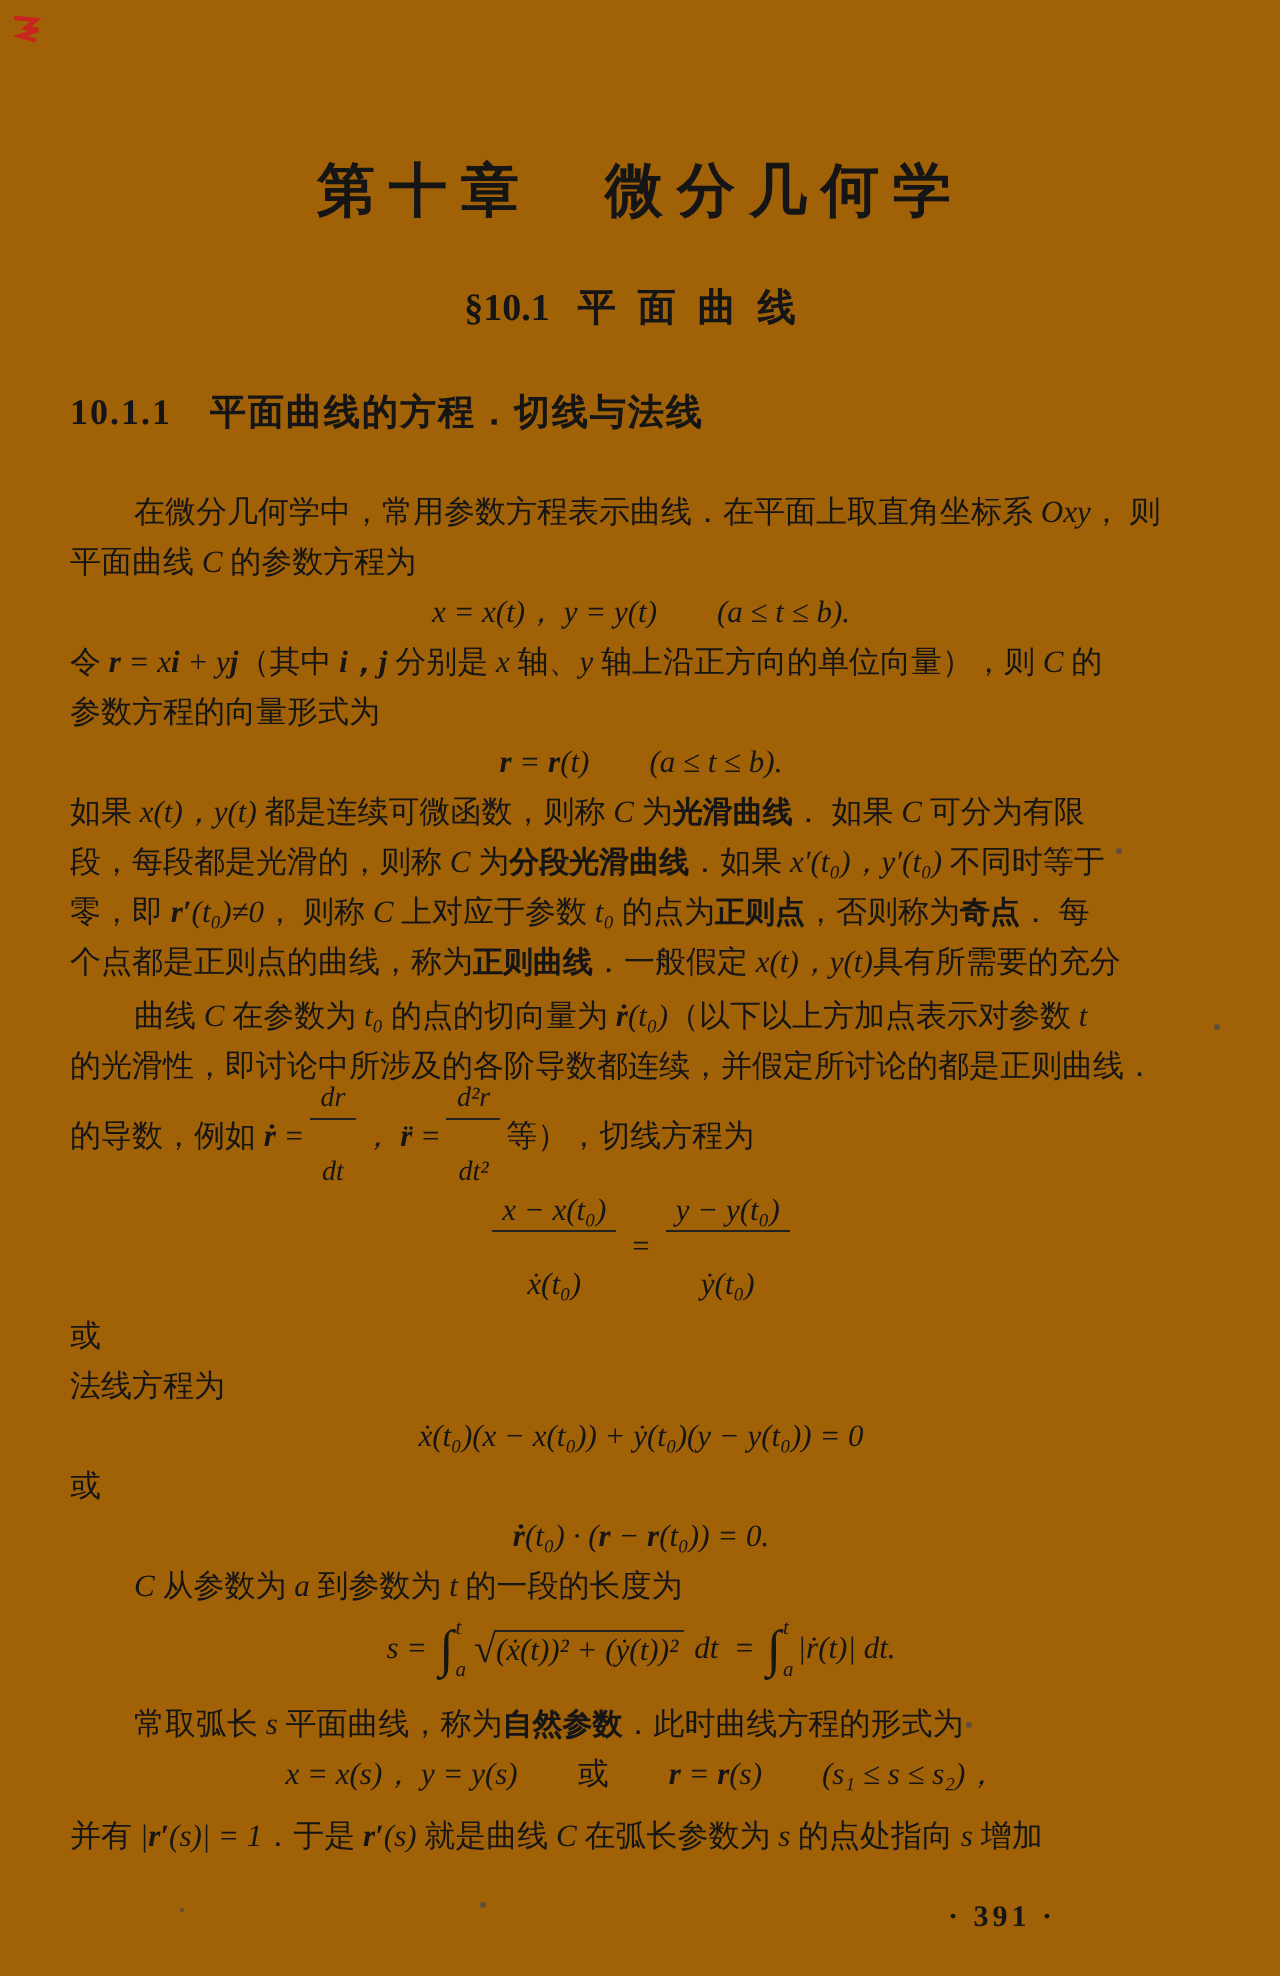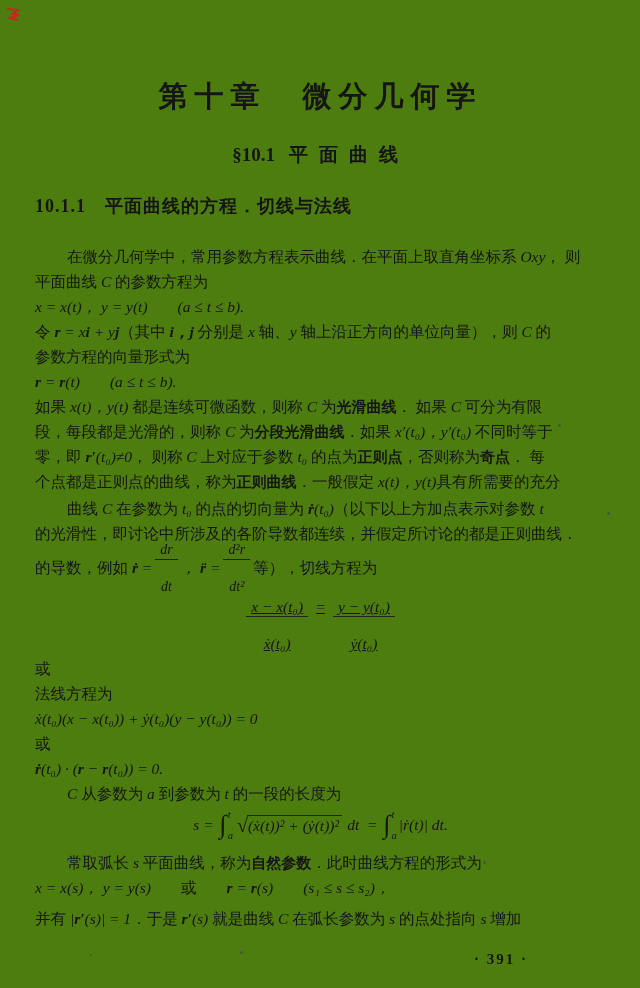--- a/index.html
+++ b/index.html
@@ -1,20 +1,20 @@
 <!DOCTYPE html>
 <html><head>
 <meta charset="utf-8">
 <style>
   html,body{margin:0;padding:0;background:#e8e8e8;}
   .page{
     position:relative;
     width:640px;height:988px;
     margin:0 auto;
-    background:#4d7c0f;
+    background:#a16207;
     overflow:hidden;
     color:#151515;
     font-family:"Liberation Serif","DejaVu Serif",serif;
     font-size:15.5px;
   }
   .content{padding:0 34px 0 35px;}
   .chapter-title{
     margin-top:80px;
     text-align:center;
     font-size:29px;
@@ -34,31 +34,31 @@
   .section-heading .sec-name{letter-spacing:11px;margin-left:14px;}
   .subsection-heading{
     margin-top:29px;
     font-size:18px;
     font-weight:600;
     letter-spacing:1px;
     line-height:23px;
   }
   .line{line-height:25px;min-height:25px;white-space:nowrap;}
   .ind{padding-left:32px;}
-  .formula{line-height:25px;min-height:25px;white-space:nowrap;}
+  .formula{text-align:center;line-height:25px;min-height:25px;white-space:nowrap;}
   .m{font-style:italic;}
   .mb{font-style:italic;font-weight:bold;}
   .hei{font-weight:bold;font-family:"Liberation Sans","DejaVu Sans",sans-serif;font-size:15px;}
   .gap{margin-left:30px;}
   
   .frac{display:inline-block;vertical-align:middle;text-align:center;font-style:italic;margin:0 3px;}
   .frac .num{display:block;border-bottom:1.5px solid #222;padding:0 5px 1px;line-height:17px;}
   .frac .den{display:block;padding-top:18px;line-height:17px;}
   .line-tall{display:flex;align-items:center;height:44px;white-space:nowrap;}
-  .formula-frac{display:flex;align-items:flex-start;justify-content:center;height:52px;white-space:nowrap;text-decoration:underline;}
+  .formula-frac{display:flex;align-items:center;justify-content:center;height:52px;white-space:nowrap;}
   .formula-frac .frac{margin:0 8px;}
   .formula-tall{display:flex;align-items:center;justify-content:center;height:38px;white-space:nowrap;font-style:italic;}
   .int{font-size:26px;font-style:normal;line-height:26px;margin-left:6px;}
   .lims{display:inline-flex;flex-direction:column;justify-content:space-between;height:32px;font-size:10.5px;line-height:11px;font-style:italic;margin:0 2px 0 1px;padding:1px 0;}
   .rad{font-size:20px;font-style:normal;margin:0 -1px 0 2px;}
   .radE{border-top:1.5px solid #222;padding:1px 3px 0 1px;font-style:italic;}
   .page-number{
     margin-top:20px;
     text-align:right;
     padding-right:78px;

